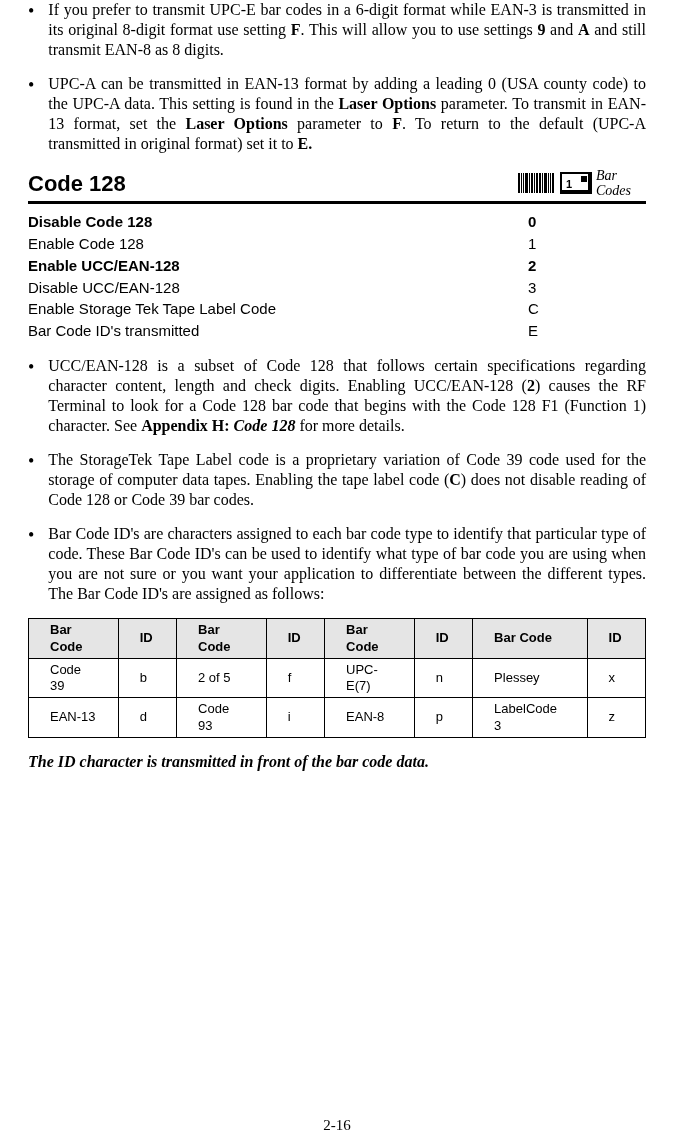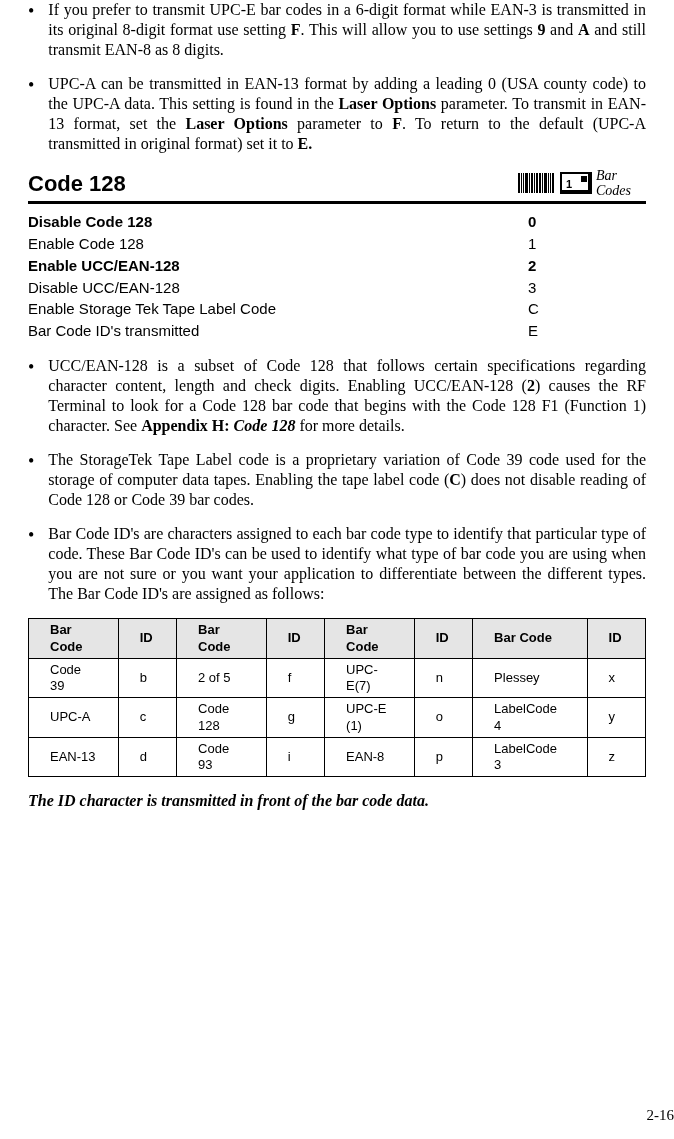--- a/index.html
+++ b/index.html
@@ -138,24 +138,24 @@
   table.idtable .idcol { width: 26px; }
   table.idtable .bccol { width: 110px; }
 
   .footer-note {
     font-style: italic;
     margin: 10px 0 40px 0;
     font-weight: bold;
   }
   .page-number {
     position: absolute;
-    bottom: 14px;
+    bottom: 4px;
     left: 0;
     right: 0;
-    text-align: right;
+    text-align: center;
     font-size: 15px;
     margin-top: 31px;
   }
 
   .b { font-weight: bold; }
   .bi { font-weight: bold; font-style: italic; }
 </style>
 </head>
 <body>
 
@@ -261,30 +261,20 @@
           <td class="bccol">Code 39</td>
           <td class="idcol">b</td>
           <td class="bccol">2 of 5</td>
           <td class="idcol">f</td>
           <td class="bccol">UPC-E(7)</td>
           <td class="idcol">n</td>
           <td class="bccol">Plessey</td>
           <td class="idcol">x</td>
         </tr>
         <tr>
-          <td class="bccol">UPC-A</td>
-          <td class="idcol">c</td>
-          <td class="bccol">Code 128</td>
-          <td class="idcol">g</td>
-          <td class="bccol">UPC-E (1)</td>
-          <td class="idcol">o</td>
-          <td class="bccol">LabelCode 4</td>
-          <td class="idcol">y</td>
-        </tr>
-        <tr>
           <td class="bccol">EAN-13</td>
           <td class="idcol">d</td>
           <td class="bccol">Code 93</td>
           <td class="idcol">i</td>
           <td class="bccol">EAN-8</td>
           <td class="idcol">p</td>
           <td class="bccol">LabelCode 3</td>
           <td class="idcol">z</td>
         </tr>
       </tbody>

